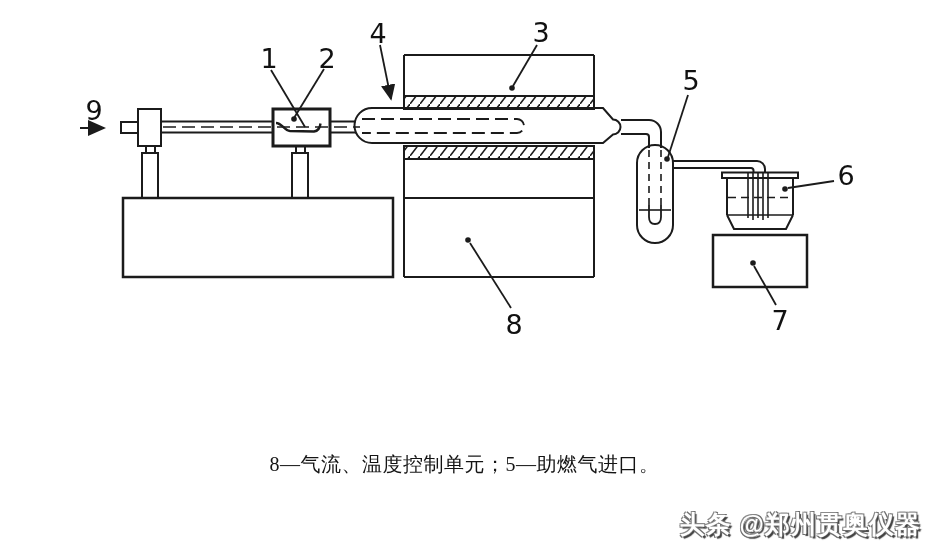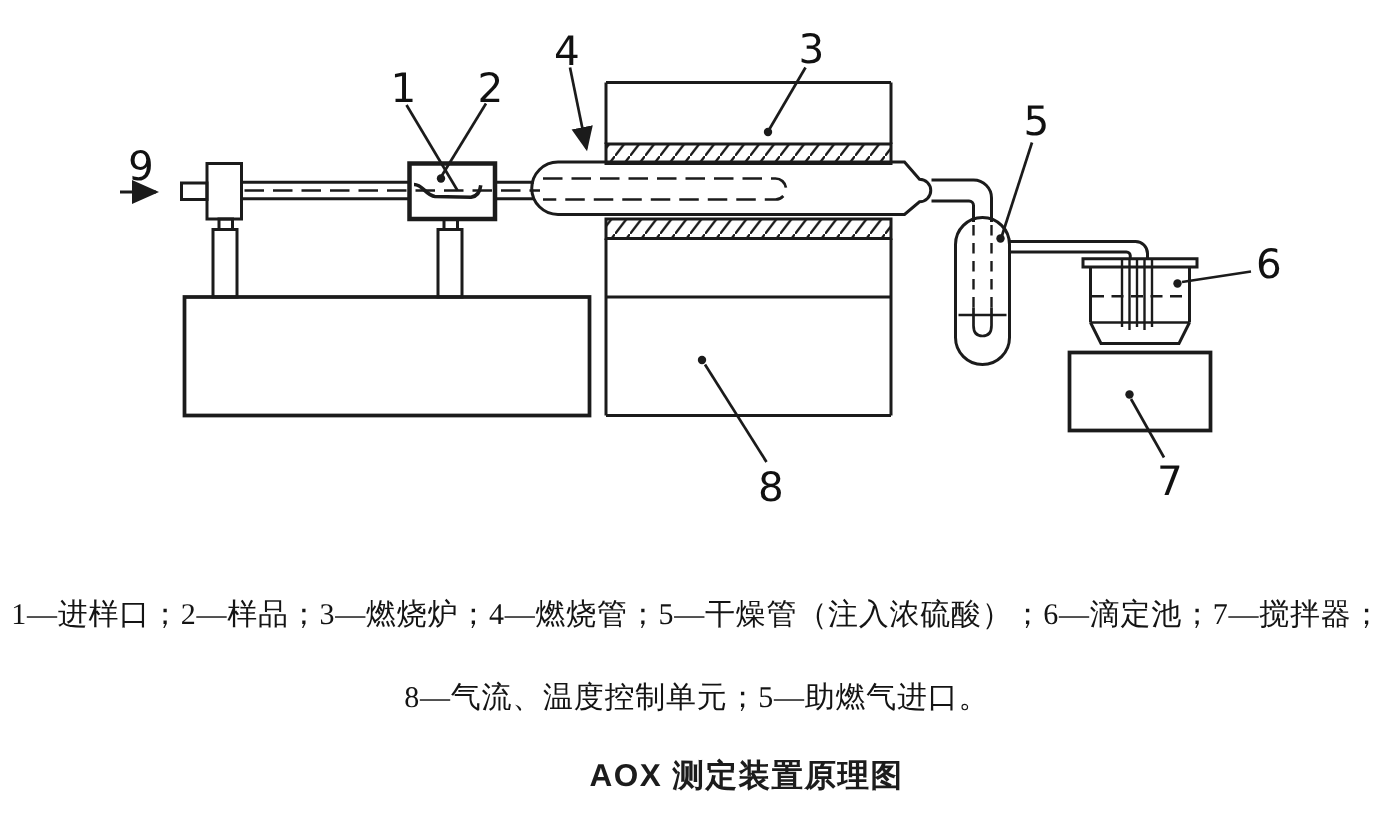--- a/index.html
+++ b/index.html
@@ -146,17 +146,16 @@
       <text class="part-label" x="541" y="42">3</text>
       <text class="part-label" x="378" y="43">4</text>
       <text class="part-label" x="691" y="90">5</text>
       <text class="part-label" x="846" y="185">6</text>
       <text class="part-label" x="780" y="330">7</text>
       <text class="part-label" x="514" y="334">8</text>
       <text class="part-label" x="94" y="120">9</text>
     </g>
   </svg>
 
-  <div id="legend-line-1" class="legend-line">1—进样口；2—样品；3—燃烧炉；4—燃烧管；5—干燥管（注入浓硫酸）；6—滴定池；7—搅拌器；</div>
   <div id="legend-line-2" class="legend-line">8—气流、温度控制单元；5—助燃气进口。</div>
-  <div id="figure-title">AOX 测定装置原理图</div>
+  <div id="watermark">头条 @郑州贯奥仪器</div>
 
 </div>
 
 </body></html>

